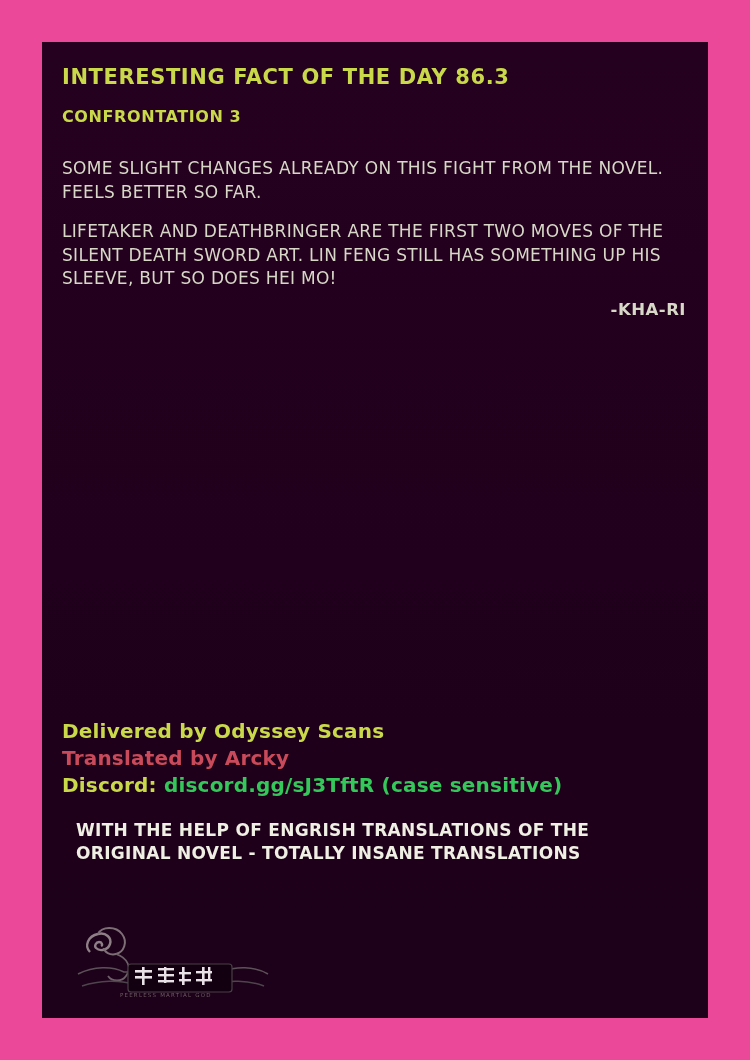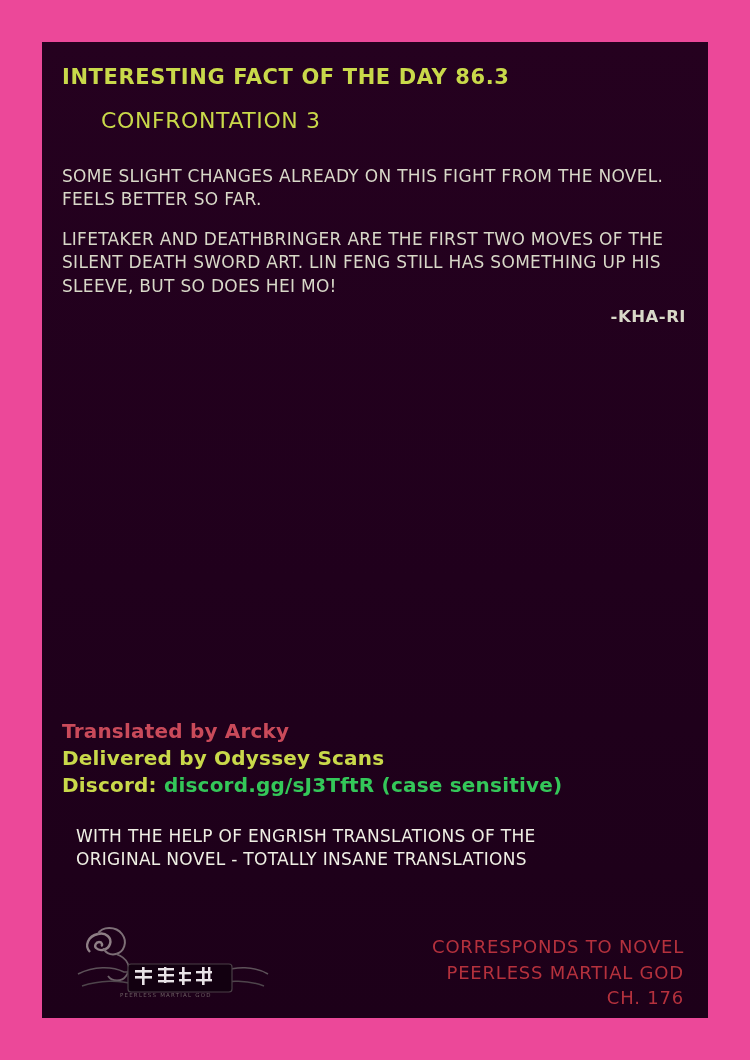--- a/index.html
+++ b/index.html
@@ -42,27 +42,26 @@
     font-family: "DejaVu Sans", sans-serif;
     font-weight: bold;
     font-size: 21px;
     letter-spacing: 0.6px;
     line-height: 1.28;
     text-transform: uppercase;
   }
   .note-subtitle {
     color: #c9d94a;
     font-family: "DejaVu Sans", sans-serif;
-    font-weight: normal;
-    font-size: 22px;
+    font-weight: bold;
+    font-size: 16px;
     letter-spacing: 0.6px;
     line-height: 1.28;
     margin-top: 16px;
     text-transform: uppercase;
-    margin-left: 39px;
   }
   .note-para {
     color: #d8d8c8;
     font-family: "DejaVu Sans", sans-serif;
     font-size: 17px;
     font-weight: 500;
     letter-spacing: 0.3px;
     line-height: 1.38;
     text-transform: uppercase;
     margin-top: 30px;
@@ -99,25 +98,25 @@
   }
   .credit-translated { color: #c94a5a; }
   .credit-delivered { color: #c9d94a; }
   .credit-discord { color: #c9d94a; }
   .credit-discord .discord-link { color: #34c759; }
 
   .helpnote {
     color: #efefe4;
     font-family: "DejaVu Sans", sans-serif;
     font-size: 17px;
-    font-weight: 400;
+    font-weight: 700;
     letter-spacing: 0.3px;
     line-height: 1.35;
     text-transform: uppercase;
-    margin-top: 26px;
+    margin-top: 20px;
     margin-left: 14px;
     white-space: pre-line;
   }
 
   
   .logo {
     position: absolute;
     left: 30px;
     top: 880px;
     width: 200px;
@@ -162,22 +161,22 @@
       <div class="note-subtitle">CONFRONTATION 3</div>
       <div class="note-para">SOME SLIGHT CHANGES ALREADY ON THIS FIGHT FROM THE NOVEL.
 FEELS BETTER SO FAR.</div>
       <div class="note-para second">LIFETAKER AND DEATHBRINGER ARE THE FIRST TWO MOVES OF THE
 SILENT DEATH SWORD ART. LIN FENG STILL HAS SOMETHING UP HIS
 SLEEVE, BUT SO DOES HEI MO!</div>
       <div class="note-sign">-KHA-RI</div>
     </div>
 
     <div class="credits">
+      <div class="credit-line credit-delivered">Delivered by Odyssey Scans</div>
       <div class="credit-line credit-translated">Translated by Arcky</div>
-      <div class="credit-line credit-delivered">Delivered by Odyssey Scans</div>
       <div class="credit-line credit-discord"><span>Discord: </span><span class="discord-link">discord.gg/sJ3TftR (case sensitive)</span></div>
       <div class="helpnote">WITH THE HELP OF ENGRISH TRANSLATIONS OF THE
 ORIGINAL NOVEL - TOTALLY INSANE TRANSLATIONS</div>
     </div>
 
     <div class="logo">
       <svg width="200" height="84" viewBox="0 0 200 84">
 
         <path d="M18 30 C12 24, 16 14, 26 12 C34 10, 40 16, 38 22 C36 28, 28 30, 24 26 C22 24, 24 20, 27 20 C30 20, 31 23, 29 24" fill="none" stroke="#8f7f86" stroke-width="2.4"></path>
         <path d="M26 12 C30 4, 44 4, 50 12 C56 20, 52 30, 44 32 C38 33.5, 32 30, 32 26" fill="none" stroke="#7e6f77" stroke-width="2"></path>
@@ -201,20 +200,15 @@
           <rect x="107" y="57" width="12" height="2.4"></rect>
           <rect x="130" y="45" width="2.6" height="18"></rect>
           <rect x="124" y="49" width="16" height="2.4"></rect>
           <rect x="124" y="57" width="16" height="2.4"></rect>
           <rect x="136" y="45" width="2.4" height="12"></rect>
         </g>
       </svg>
       <div class="logo-caption">PEERLESS MARTIAL GOD</div>
     </div>
 
-    <div class="corresponds">
-      <div>CORRESPONDS TO NOVEL</div>
-      <div>PEERLESS MARTIAL GOD</div>
-      <div>CH. 176</div>
-    </div>
 
   </div>
 </div>
 
 </body></html>

